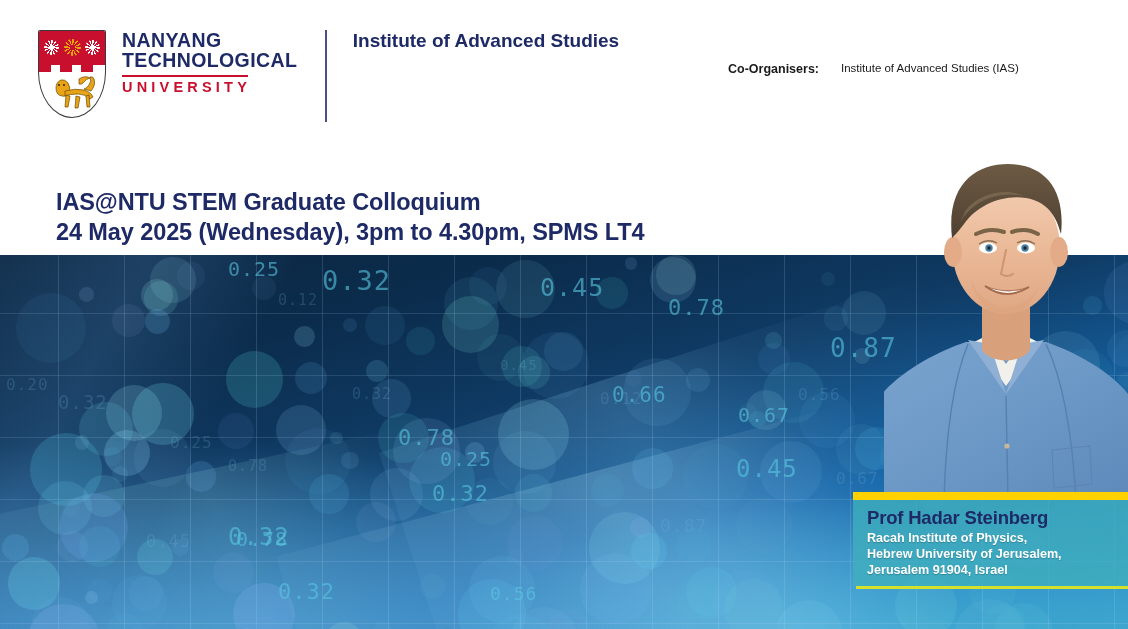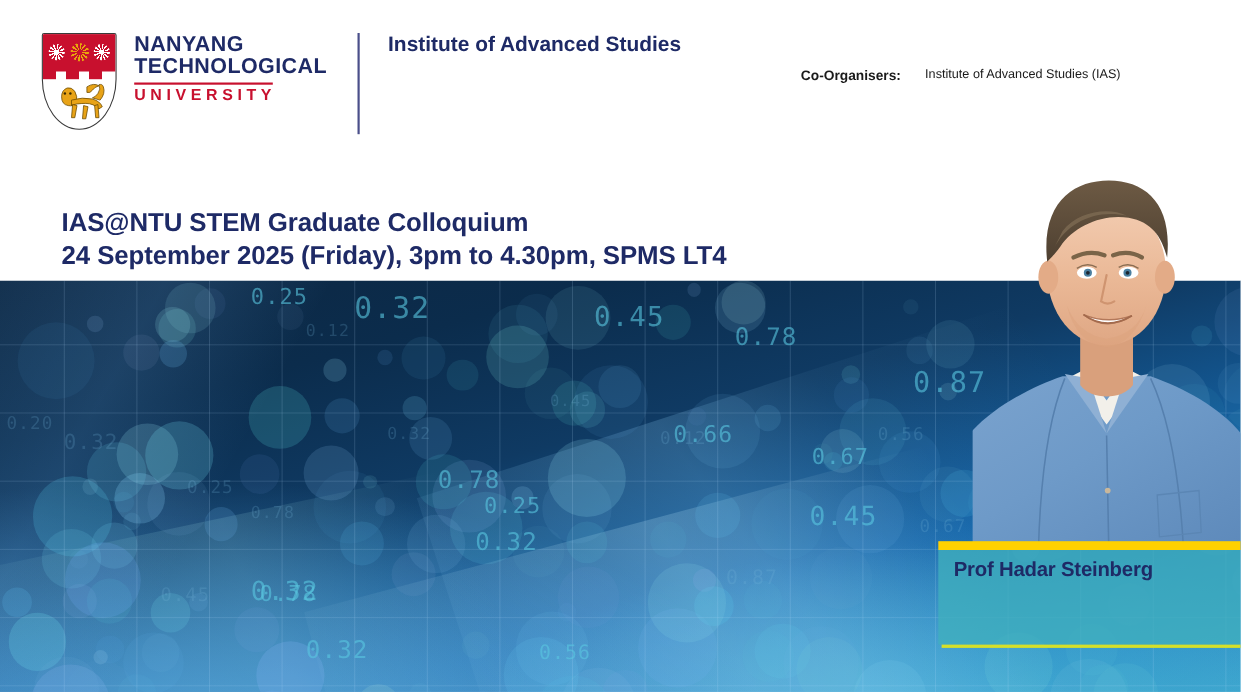--- a/index.html
+++ b/index.html
@@ -566,21 +566,21 @@
 
     <div class="coorg">
       <div class="coorg-label">Co-Organisers:</div>
       <div class="coorg-list">
         <div>Institute of Advanced Studies (IAS)</div>
       </div>
     </div>
 
     <div class="event-heading">
       <div>IAS@NTU STEM Graduate Colloquium</div>
-      <div>24 September 2025 (Friday), 3pm to 4.30pm, SPMS LT4</div>
+      <div>24 May 2025 (Wednesday), 3pm to 4.30pm, SPMS LT4</div>
     </div>
   </div>
 
   <div class="photo-wrap">
     <svg class="photo" viewBox="0 0 244 372" preserveAspectRatio="xMidYMid slice">
       <defs>
         <linearGradient id="shirtG" x1="0" y1="0" x2="1" y2="1">
           <stop offset="0%" stop-color="#7ba3ce"></stop>
           <stop offset="45%" stop-color="#6e9ac8"></stop>
           <stop offset="100%" stop-color="#5d89ba"></stop>
@@ -648,17 +648,22 @@
 
         <path d="M86 150 q10 26 36 30 q28 -4 36 -30 q-10 34 -36 38 q-28 -4 -36 -38 Z" fill="#dca17c" opacity="0.45"></path>
       </g>
     </svg>
   </div>
 
   <div class="speaker-panel">
     <div class="panel-topbar"></div>
     <div class="panel-body">
       <div class="speaker-name">Prof Hadar Steinberg</div>
+      <div class="speaker-affil">
+        <div>Racah Institute of Physics,</div>
+        <div>Hebrew University of Jerusalem,</div>
+        <div>Jerusalem 91904, Israel</div>
+      </div>
     </div>
     <div class="panel-bottombar"></div>
   </div>
 
 </div>
 
 </body></html>

